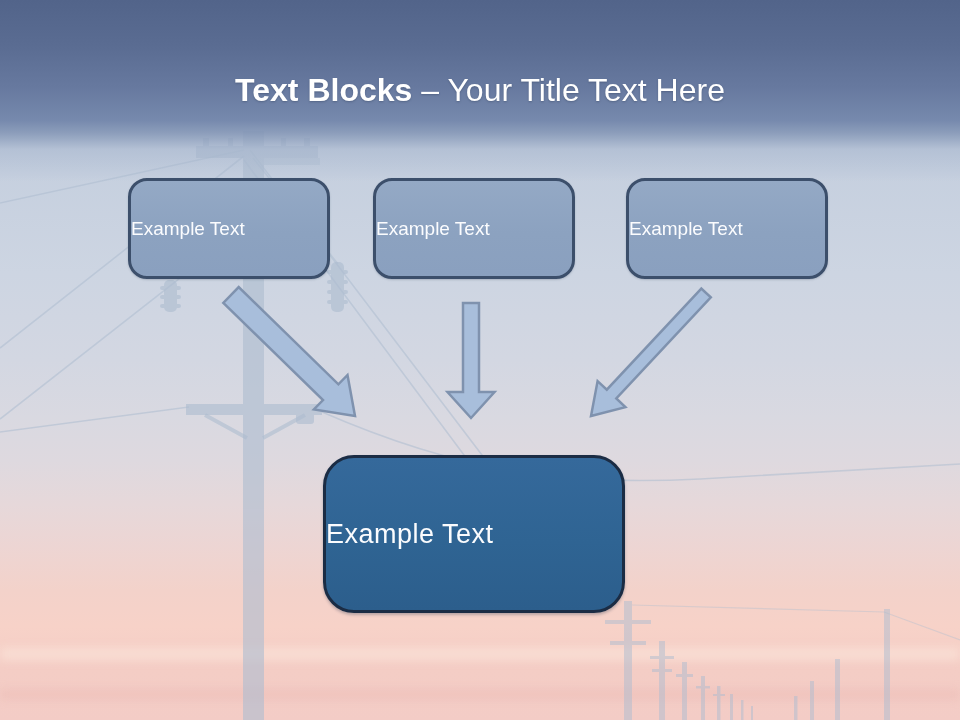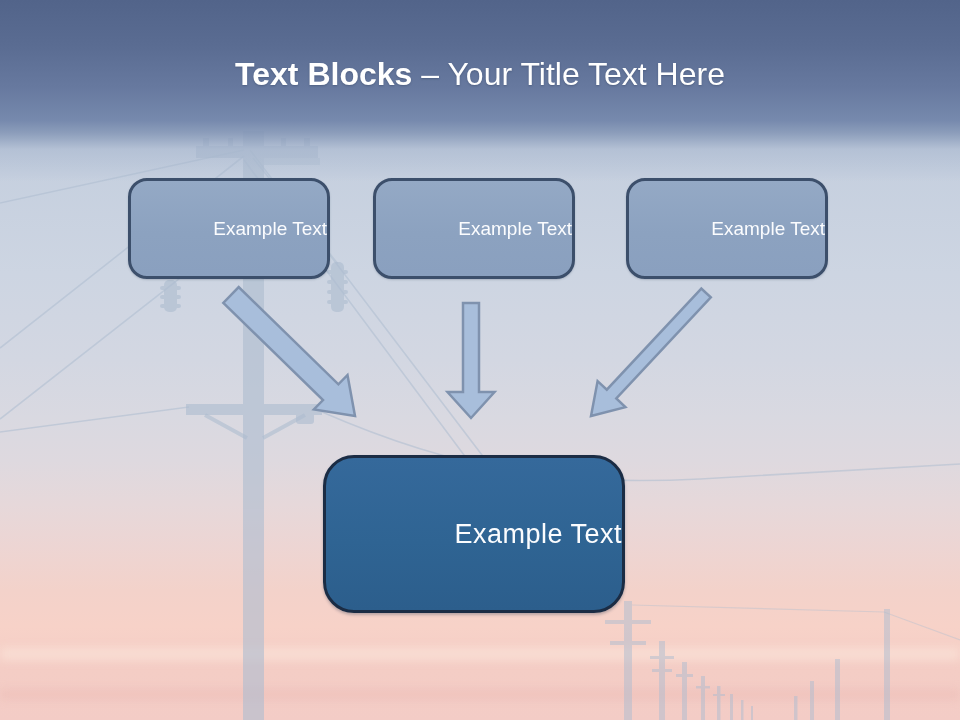--- a/index.html
+++ b/index.html
@@ -36,30 +36,30 @@
     background:linear-gradient(180deg,
       #52648a 0%,
       #5a6c92 25%,
       #67799f 48%,
       #7689ad 66%,
       rgba(126,145,178,0.80) 73%,
       rgba(160,176,202,0.45) 82%,
       rgba(194,206,222,0) 100%);
   }
   .title{
-    position:absolute;top:52px;left:0;width:100%;height:44px;
+    position:absolute;top:68px;left:0;width:100%;height:44px;
     text-align:center;color:#ffffff;font-size:32px;line-height:44px;
     text-shadow:0 1px 2px rgba(40,55,80,0.35);
     white-space:nowrap;
   }
   .title .bold{font-weight:bold;}
   .title .reg{font-weight:normal;margin-left:9px;}
   
   .block{
-    position:absolute;display:flex;align-items:center;justify-content:flex-end;
+    position:absolute;display:flex;align-items:center;justify-content:flex-start;
     box-sizing:border-box;color:#fbfcfe;text-align:center;
   }
   .block.small{
     width:202px;height:101px;top:178px;
     border-radius:19px;border:3px solid #3c4f6b;
     background:linear-gradient(180deg,#94a9c5 0%,#8ca2c0 55%,#8aa0bf 100%);
     font-size:19px;
     box-shadow:0 1px 2px rgba(60,75,100,0.25);
   }
   .block.b1{left:128px;}

